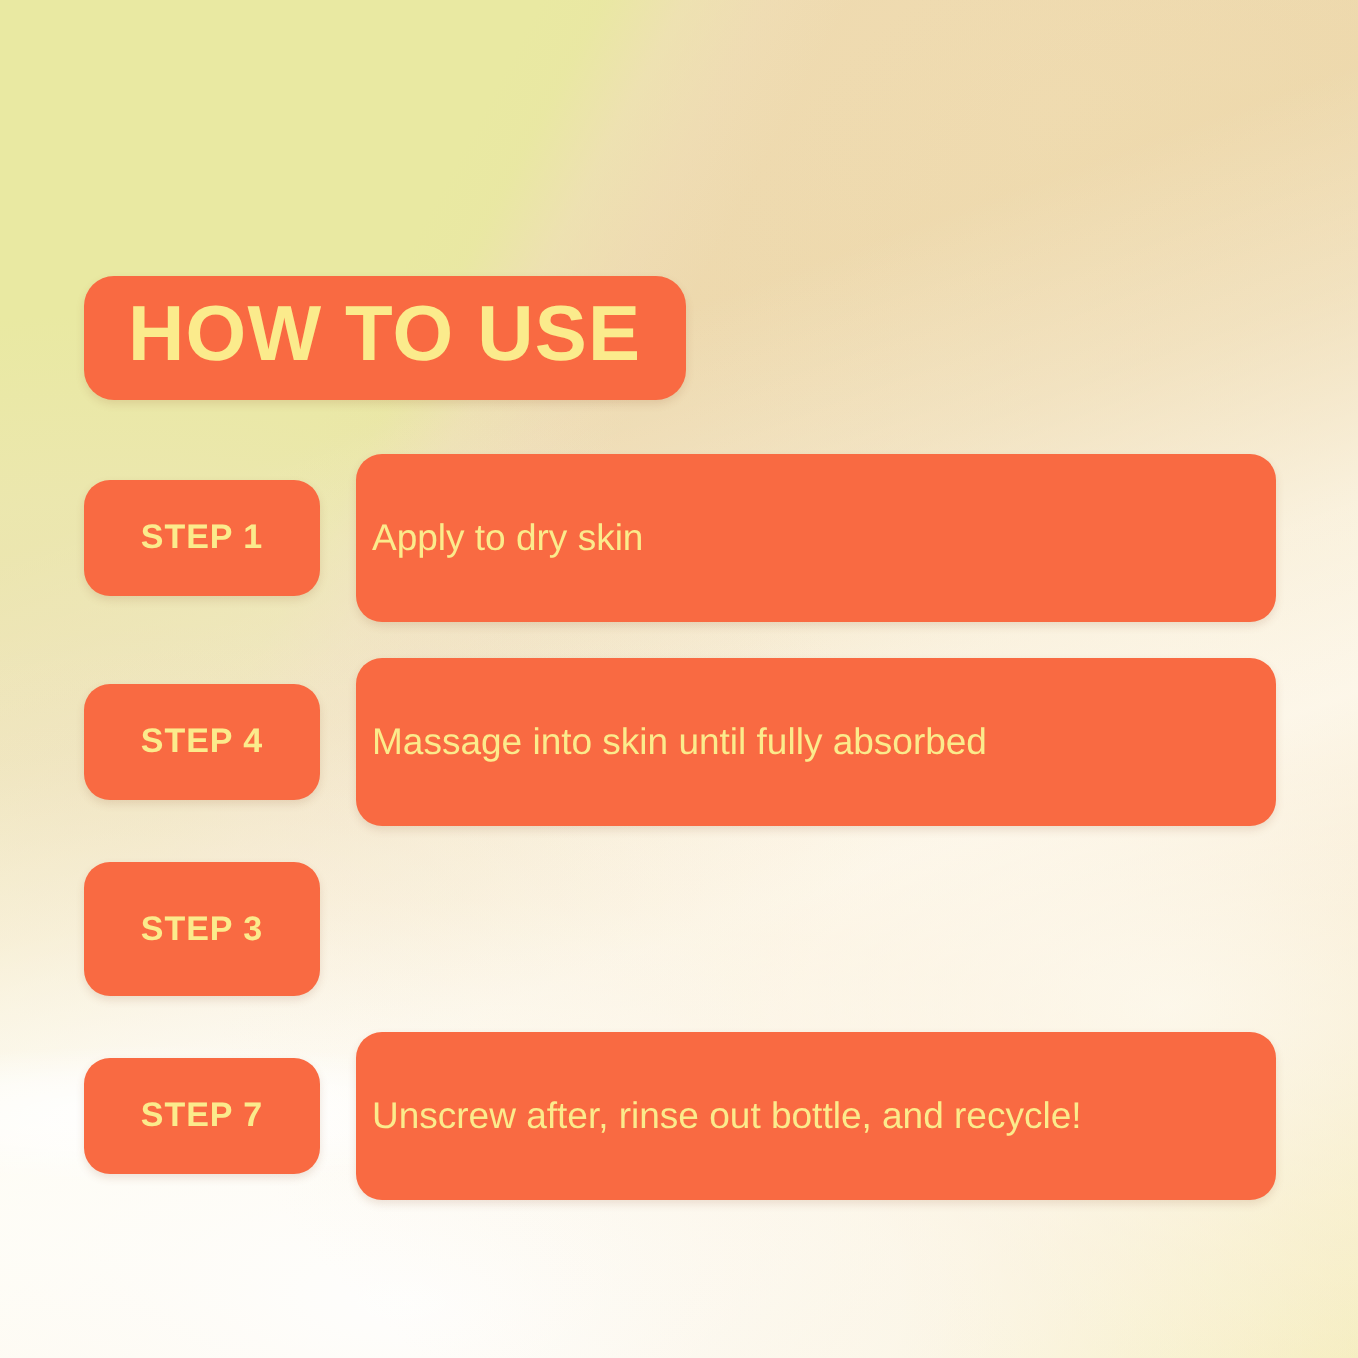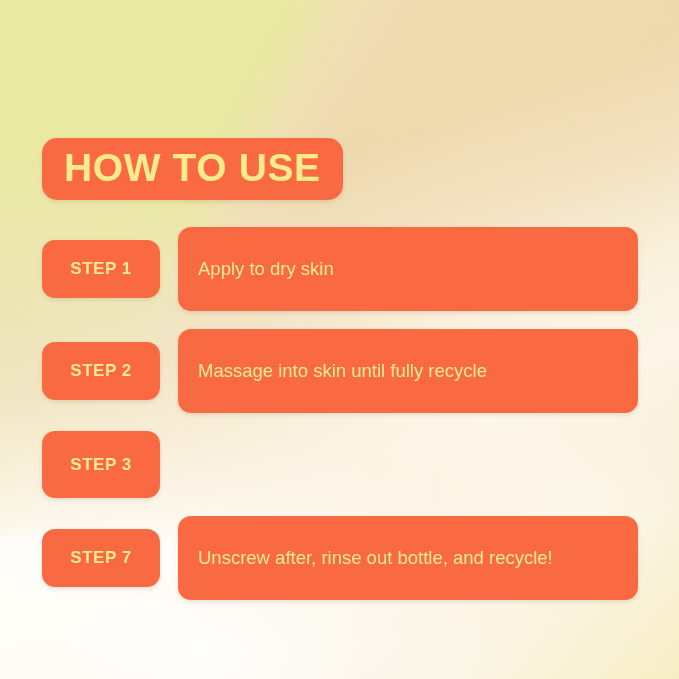--- a/index.html
+++ b/index.html
@@ -177,21 +177,21 @@
     font-weight: 700;
     letter-spacing: 0.5px;
     white-space: nowrap;
   }
 
   .step-body {
     flex: 1;
     display: flex;
     align-items: center;
     border-radius: 13px;
-    padding: 13px 20px;
+    padding: 13px 8px;
     margin-left: 18px;
     min-height: 30px;
   }
 
   .step-body-text {
     color: #fbeb8c;
     font-size: 18.5px;
     font-weight: 400;
     line-height: 1.32;
     white-space: pre-line;
@@ -227,24 +227,24 @@
         <div class="pill step-label h-1">
           <span class="step-label-text">STEP 1</span>
         </div>
         <div class="pill step-body h-1">
           <span class="step-body-text">Apply to dry skin</span>
         </div>
       </div>
 
       <div class="step-row">
         <div class="pill step-label h-1">
-          <span class="step-label-text">STEP 2</span>
+          <span class="step-label-text">STEP 4</span>
         </div>
         <div class="pill step-body h-1">
-          <span class="step-body-text">Massage into skin until fully recycle</span>
+          <span class="step-body-text">Massage into skin until fully absorbed</span>
         </div>
       </div>
 
       <div class="step-row">
         <div class="pill step-label h-2">
           <span class="step-label-text">STEP 3</span>
         </div>
       </div>
 
       <div class="step-row">

